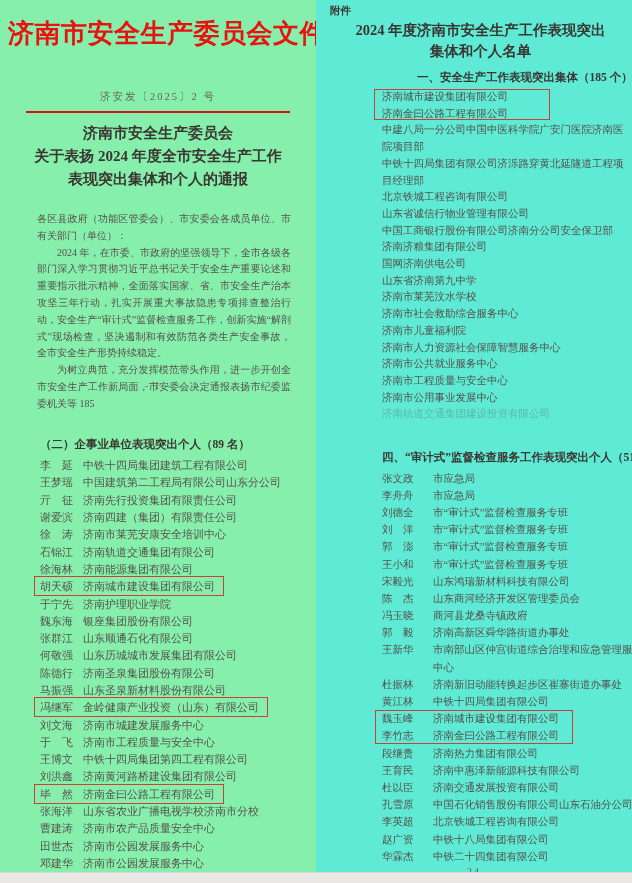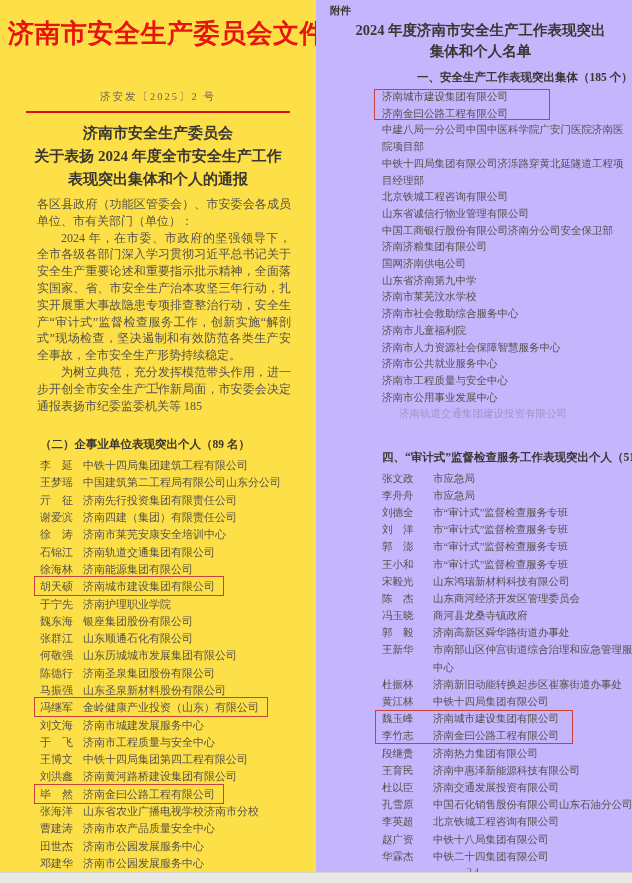--- a/index.html
+++ b/index.html
@@ -11,45 +11,45 @@
     --ink-soft:#6e5f55;
   }
   *{margin:0;padding:0;box-sizing:border-box;}
   html,body{width:632px;height:883px;overflow:hidden;}
   body{
     position:relative;
     background:#fdfdfc;
     font-family:"Liberation Serif","DejaVu Serif",serif;
     color:var(--ink);
   }
-  .sheet{position:absolute;top:0;width:316px;height:883px;background:#fde047;}
+  .sheet{position:absolute;top:0;width:316px;height:883px;background:#86efac;}
   .sheet-left{left:0;}
-  .sheet-right{left:316px;background:#c4b5fd;}
+  .sheet-right{left:316px;background:#5eead4;}
 
   
   .masthead{
     position:absolute;top:16px;left:8px;right:8px;
     text-align:center;font-size:26px;font-weight:bold;color:var(--red);
     letter-spacing:.5px;white-space:nowrap;
   }
   .doc-number{
     position:absolute;top:90px;left:0;right:0;text-align:center;
     font-size:10.5px;color:var(--ink-soft);letter-spacing:2px;
   }
   .red-divider{
     position:absolute;top:111px;left:26px;width:264px;height:2px;
     background:var(--rule-red);
   }
   .notice-title{
     position:absolute;top:122px;left:10px;right:10px;text-align:center;
     font-size:15px;font-weight:bold;color:var(--ink-bold);line-height:23px;
   }
   .body-text{
-    position:absolute;top:196px;left:37px;width:254px;
-    font-size:12px;line-height:16.8px;text-align:justify;color:var(--ink);
+    position:absolute;top:211px;left:37px;width:254px;
+    font-size:10px;line-height:16.8px;text-align:justify;color:var(--ink);
   }
   .body-text p.indent{text-indent:2em;}
   .page-number{
     position:absolute;left:0;right:0;text-align:center;
     font-size:10px;color:#6a6159;letter-spacing:2px;
   }
   .pn-left{top:380px;}
   .pn-right{top:866px;}
   .section-heading{
     position:absolute;font-size:11.5px;font-weight:bold;color:var(--ink-bold);
@@ -82,21 +82,21 @@
   }
   .line.box-single::after{left:-6px;right:-10px;top:-3px;bottom:-2px;}
   .left-list .line.box-single::after{right:-9px;}
   .line.box-top::after{border-bottom:none;}
   .line.box-bottom::after{border-top:none;}
   .right-list1 .line.box-top::after{left:-8px;right:-42px;top:-2px;bottom:-9px;}
   .right-list1 .line.box-bottom::after{left:-8px;right:-42px;top:-8px;bottom:-1px;}
   .right-list2 .line.box-top::after{left:-7px;right:-14px;top:-2px;bottom:-9px;}
   .right-list2 .line.box-bottom::after{left:-7px;right:-14px;top:-8px;bottom:-1px;}
 
-  .faded{opacity:.32;margin-left:17px;}
+  .faded{opacity:.32;}
 
   
   .attachment-label{
     position:absolute;top:4px;left:14px;font-size:10.5px;font-weight:bold;color:var(--ink-bold);
   }
   .appendix-title{
     position:absolute;top:20px;left:23px;right:10px;text-align:center;
     font-size:14.5px;font-weight:bold;color:var(--ink-bold);line-height:21px;
   }
 

